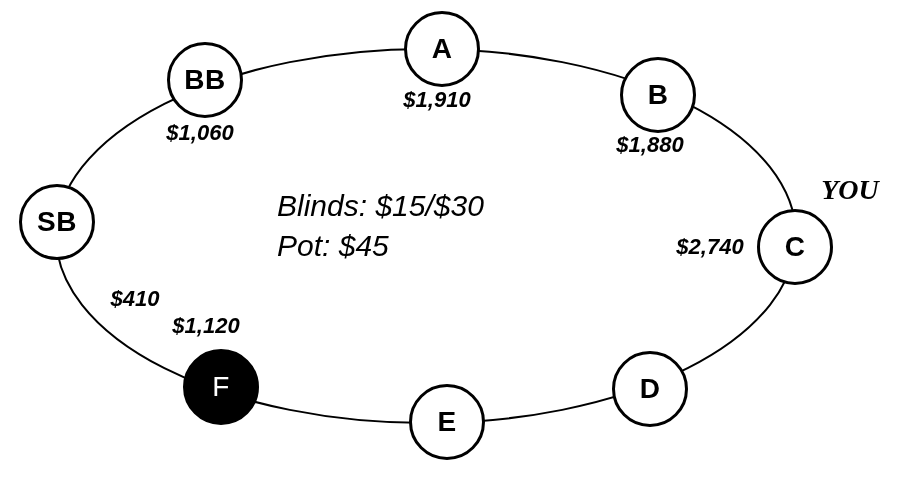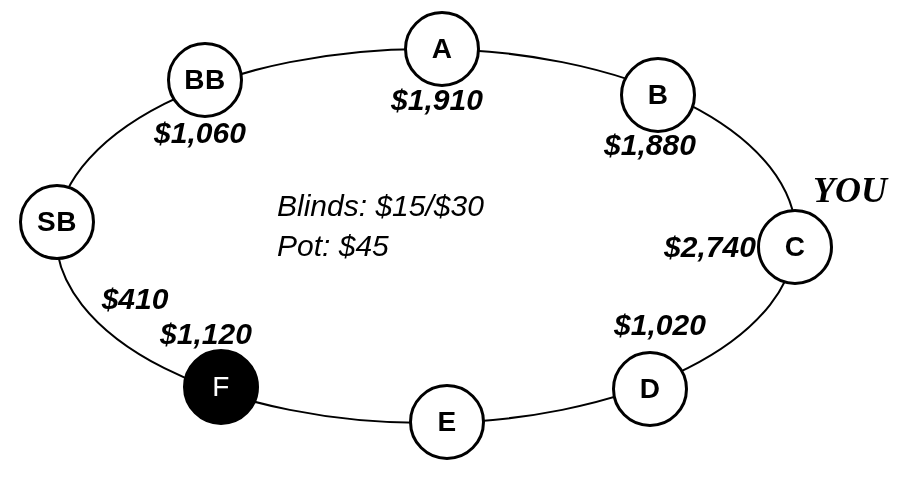--- a/index.html
+++ b/index.html
@@ -43,42 +43,42 @@
     background: #000000;
     color: #ffffff;
     border-color: #000000;
     font-weight: normal;
   }
   .stack {
     position: absolute;
     transform: translate(-50%, -50%);
     font-style: italic;
     font-weight: bold;
-    font-size: 30px;
+    font-size: 22px;
     white-space: nowrap;
   }
   .center-text {
     position: absolute;
     left: 277px;
     top: 186px;
     font-style: italic;
     font-weight: normal;
     font-size: 30px;
     line-height: 40px;
     white-space: nowrap;
   }
   .you-label {
     position: absolute;
     left: 850px;
     top: 190px;
     transform: translate(-50%, -50%);
     font-family: "Liberation Serif", serif;
     font-style: italic;
     font-weight: bold;
-    font-size: 36px;
+    font-size: 28px;
     white-space: nowrap;
   }
 </style>
 </head>
 <body>
 
 <div class="canvas">
 
   <svg class="ring" viewBox="0 0 900 480">
     <ellipse cx="426" cy="236" rx="370" ry="187" fill="none" stroke="#000000" stroke-width="2"></ellipse>
@@ -105,22 +105,21 @@
   <div class="seat" style="left:205px; top:80px;">
     <span>BB</span>
   </div>
   <div class="seat" style="left:57px; top:222px;">
     <span>SB</span>
   </div>
 
   <div class="stack" style="left:437px; top:100px;">$1,910</div>
   <div class="stack" style="left:650px; top:145px;font-style:italic;">$1,880</div>
   <div class="stack" style="left:710px; top:247px;">$2,740</div>
-  <div class="stack" style="left:660px; top:325px;">$1,020</div>
-  <div class="stack" style="left:206px; top:334px;text-align:right;">$1,120</div>
+  <div class="stack" style="left:206px; top:326px;text-align:right;">$1,120</div>
   <div class="stack" style="left:135px; top:267px;margin-top:32px;">$410</div>
   <div class="stack" style="left:200px; top:133px;text-align:right;">$1,060</div>
 
   <div class="center-text">
     <div>Blinds: $15/$30</div>
     <div>Pot: $45</div>
   </div>
 
   <div class="you-label">YOU</div>
 

